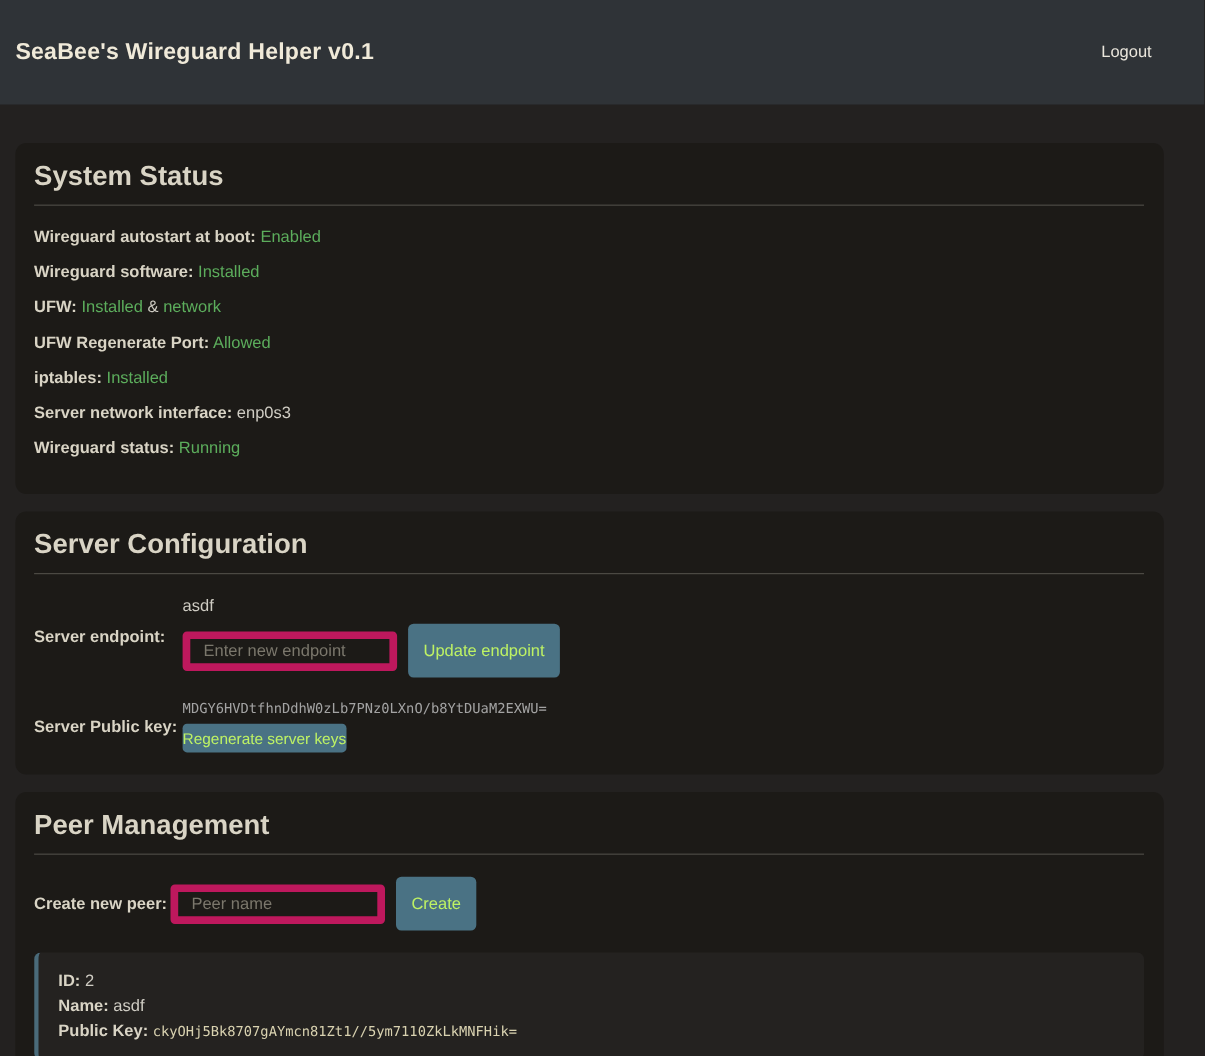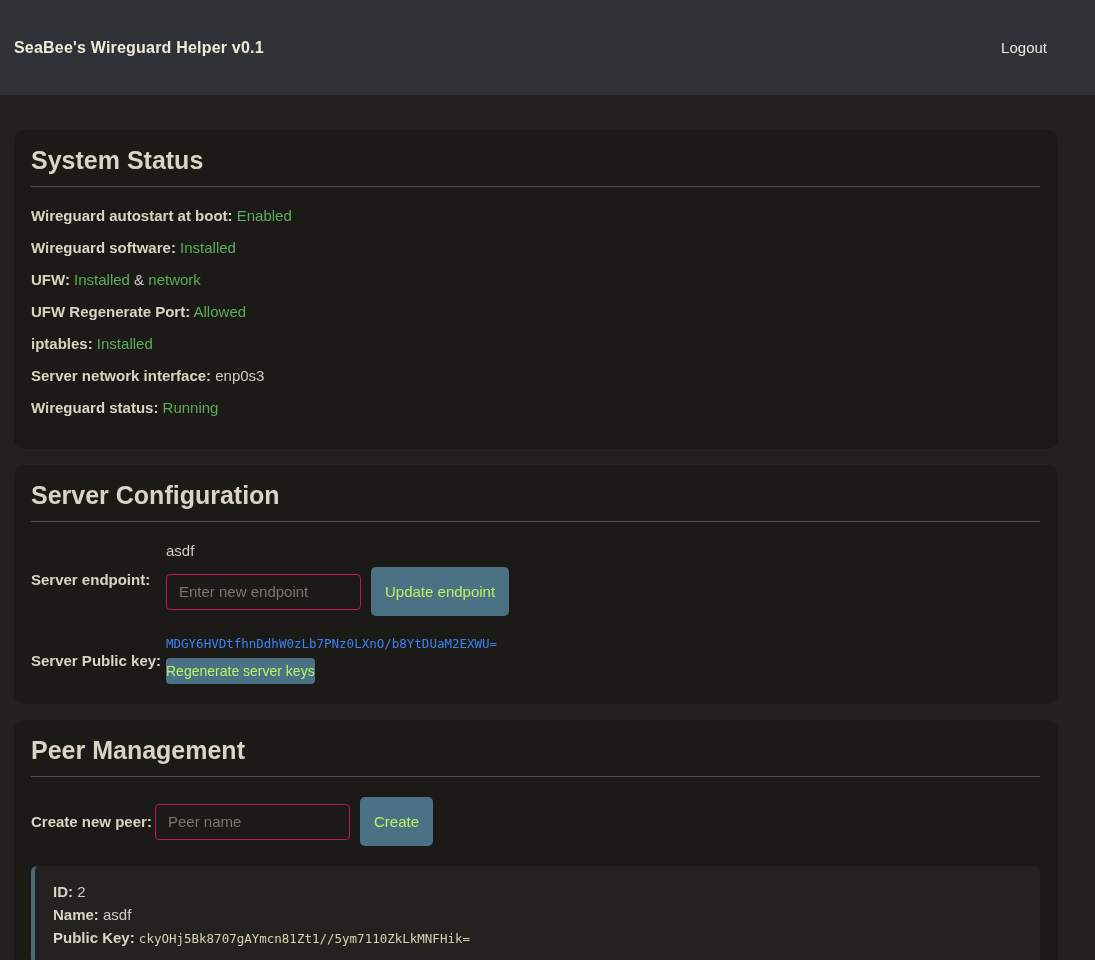--- a/index.html
+++ b/index.html
@@ -14,21 +14,21 @@
   
   .app-header {
     height: 95px;
     background: #2f3337;
     display: flex;
     align-items: center;
     justify-content: space-between;
     padding: 0 48px 0 14px;
   }
   .app-title {
-    font-size: 16px;
+    font-size: 21px;
     font-weight: bold;
     color: #f0ead9;
     letter-spacing: 0.2px;
   }
   .logout-link {
     font-size: 15px;
     color: #eae6dc;
     text-decoration: none;
     cursor: pointer;
   }
@@ -80,21 +80,21 @@
   .current-value {
     font-size: 15px;
     color: #cfccc3;
     margin-bottom: 8px;
   }
   .controls { display: flex; align-items: center; gap: 10px; }
   input[type="text"] {
     width: 195px;
     height: 36px;
     background: #1c1a17;
-    border: 1px solid #be185d;
+    border: 7px solid #be185d;
     border-radius: 4px;
     padding: 0 12px;
     font-size: 15px;
     color: #d9d4c5;
     font-family: "Liberation Sans", sans-serif;
     outline: none;
   }
   input::placeholder { color: #7b776c; }
   .btn {
     background: #4a7284;
@@ -105,21 +105,21 @@
     font-family: "Liberation Sans", sans-serif;
     cursor: pointer;
     white-space: nowrap;
   }
   .btn-lg { padding: 16px 14px; }
   .btn-sm { padding: 5px 0; font-size: 14px; border-radius: 4px; }
   .mono {
     font-family: "DejaVu Sans Mono", monospace;
     font-size: 12.5px;
   }
-  .key-green { color: #3b82f6; display: block; margin-bottom: 7px; }
+  .key-green { color: #a3a3a3; display: block; margin-bottom: 7px; }
   .key-tan   { color: #d9d2b0; }
   
   .peer-item {
     margin-top: 16px;
     background: #242220;
     border-left: 4px solid #4a6b7a;
     border-radius: 6px;
     padding: 14px 18px;
   }
   .peer-item p {

